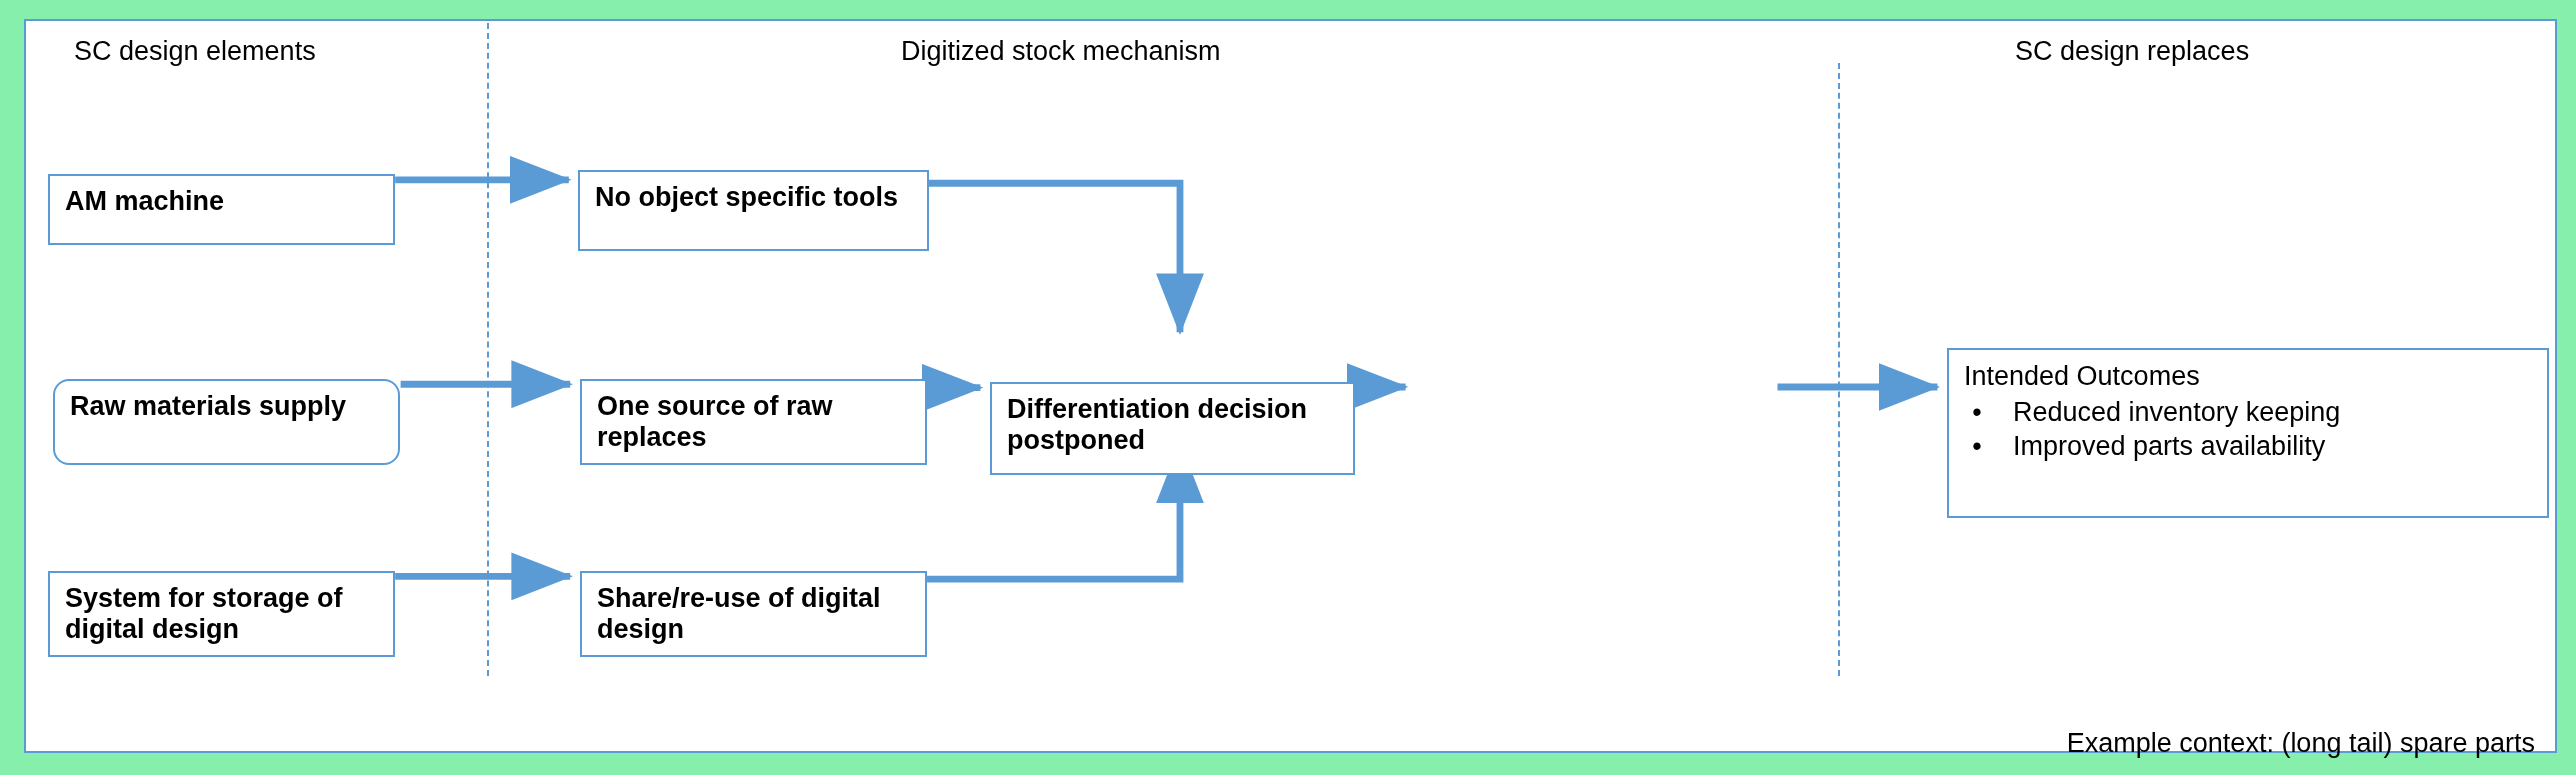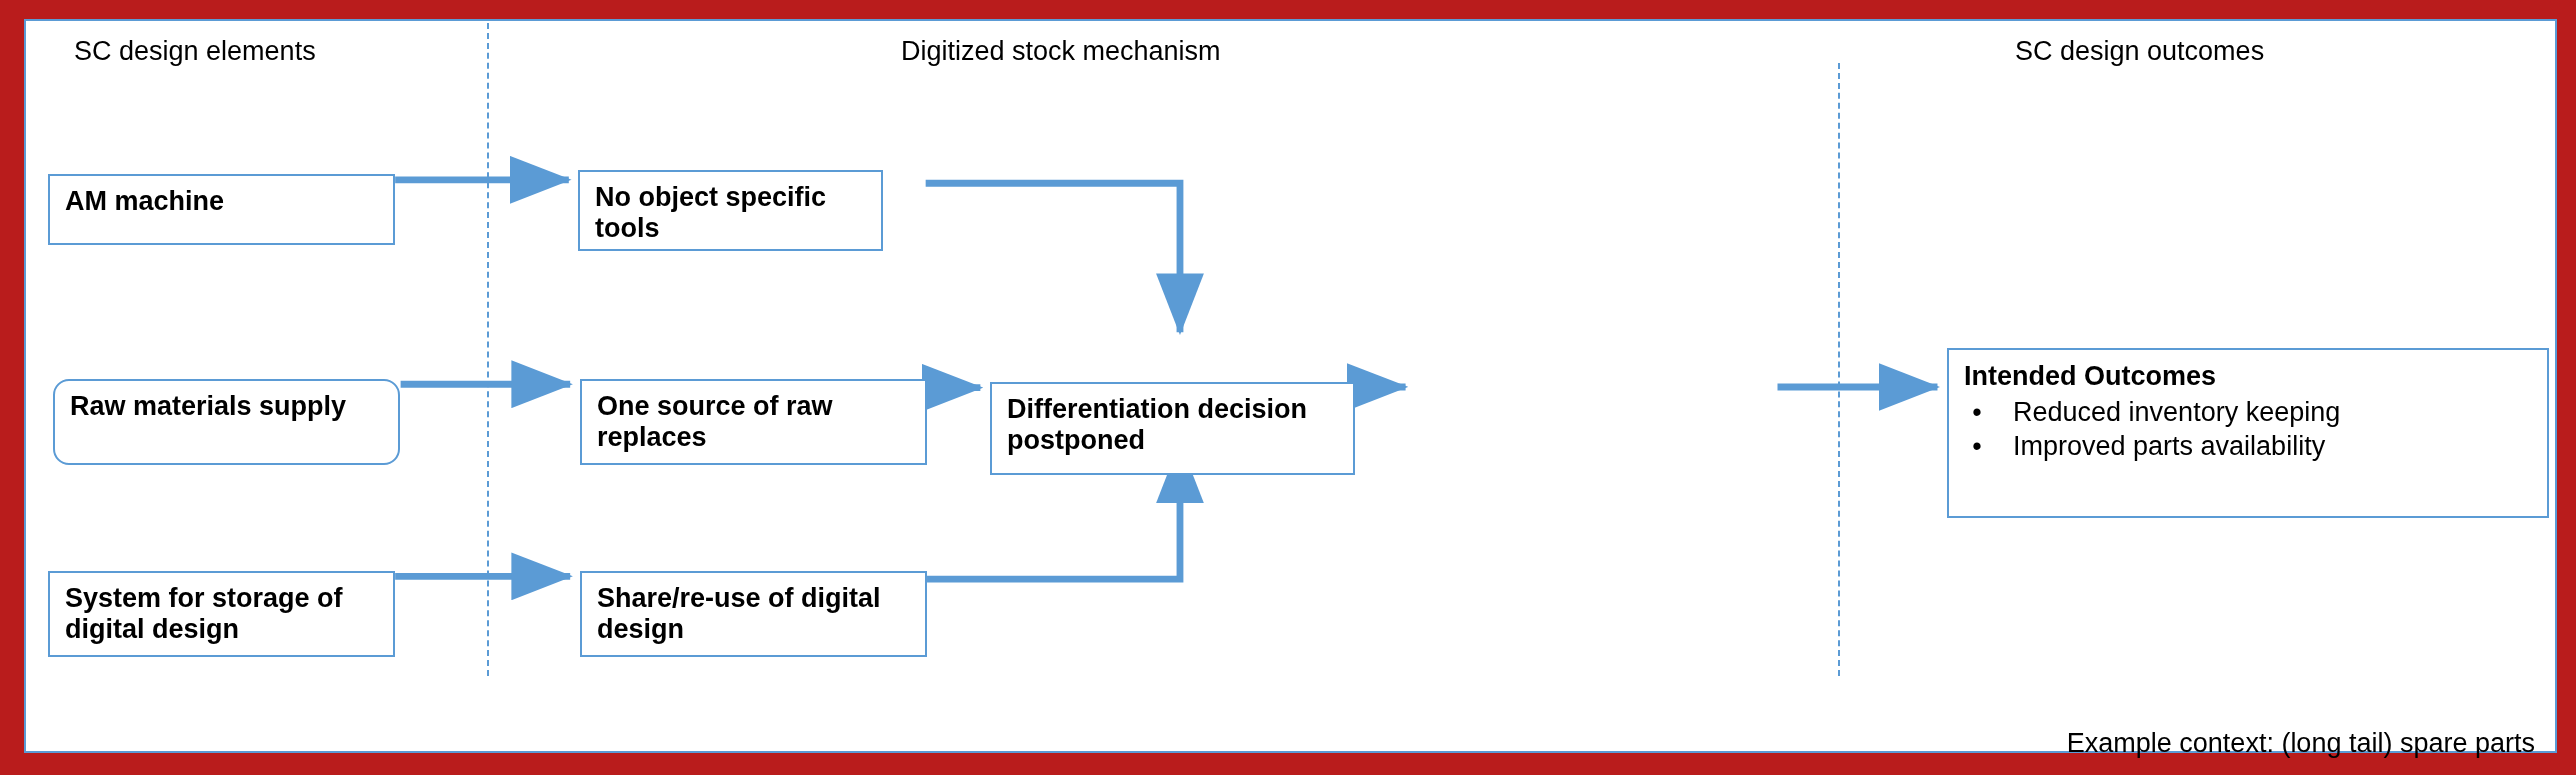--- a/index.html
+++ b/index.html
@@ -4,21 +4,21 @@
 <style>
   * { box-sizing: border-box; margin: 0; padding: 0; }
   html, body {
     background: #ffffff;
     font-family: "Liberation Sans", sans-serif;
   }
   #stage {
     position: relative;
     width: 2576px;
     height: 776px;
-    background: #b91c1c;
+    background: #86efac;
     overflow: hidden;
   }
 
   
   #outer-frame {
     position: absolute;
     left: 24px; top: 18.5px;
     width: 2533px; height: 734px;
     border: 2.1px solid #5b9bd5;
     background: #ffffff;
@@ -57,36 +57,36 @@
     color: #000000;
     margin-top: 40px;
   }
 
   
   #node-am-machine      { left: 48px;  top: 134px; width: 347px; height: 71px; }
   #node-raw-materials   { left: 53px;  top: 339px; width: 347px; height: 86px; border-radius: 16px; }
   #node-storage-system  { left: 48px;  top: 531px; width: 347px; height: 86px; }
 
   
-  #node-no-tools        { left: 578px; top: 130px; width: 305px; height: 81px; }
+  #node-no-tools        { left: 578px; top: 130px; width: 351px; height: 81px; }
   #node-one-source      { left: 580px; top: 339px; width: 347px; height: 86px; }
   #node-share-reuse     { left: 580px; top: 531px; width: 347px; height: 86px; }
 
   
   #node-differentiation { left: 990px; top: 342px; width: 365px; height: 93px; }
   #node-digital-inv     { left: 1415px; top: 339px; width: 361px; height: 93px; }
 
   
   #node-intended-outcomes {
     left: 1947px; top: 308px; width: 602px; height: 170px;
     padding: 9.6px 13.7px 6.8px 15px;
     font-weight: normal;
   }
   #node-intended-outcomes .outcome-title {
-    font-weight: bold;
+    font-weight: normal;
     font-size: 27px;
     line-height: 1.2;
     display: block;
   }
   #node-intended-outcomes ul {
     list-style: none;
     margin-top: 2.7px;
   }
   #node-intended-outcomes li {
     font-size: 27px;
@@ -124,21 +124,21 @@
 
 <div id="stage">
 
   <div id="outer-frame"></div>
 
   <div class="divider" id="divider-1"></div>
   <div class="divider" id="divider-2"></div>
 
   <div class="col-header" id="header-left">SC design elements</div>
   <div class="col-header" id="header-middle">Digitized stock mechanism</div>
-  <div class="col-header" id="header-right">SC design outcomes</div>
+  <div class="col-header" id="header-right">SC design replaces</div>
 
   <svg id="connectors" viewBox="0 0 3768 1135" xmlns="http://www.w3.org/2000/svg">
     <defs>
       <marker id="arrowhead" markerWidth="9" markerHeight="7" refX="8.6" refY="3.5" orient="auto" markerUnits="strokeWidth">
         <polygon points="0 0, 9 3.5, 0 7" fill="#5b9bd5"></polygon>
       </marker>
     </defs>
 
     <line x1="578" y1="263" x2="832" y2="263" stroke="#5b9bd5" stroke-width="10" marker-end="url(#arrowhead)"></line>
 

